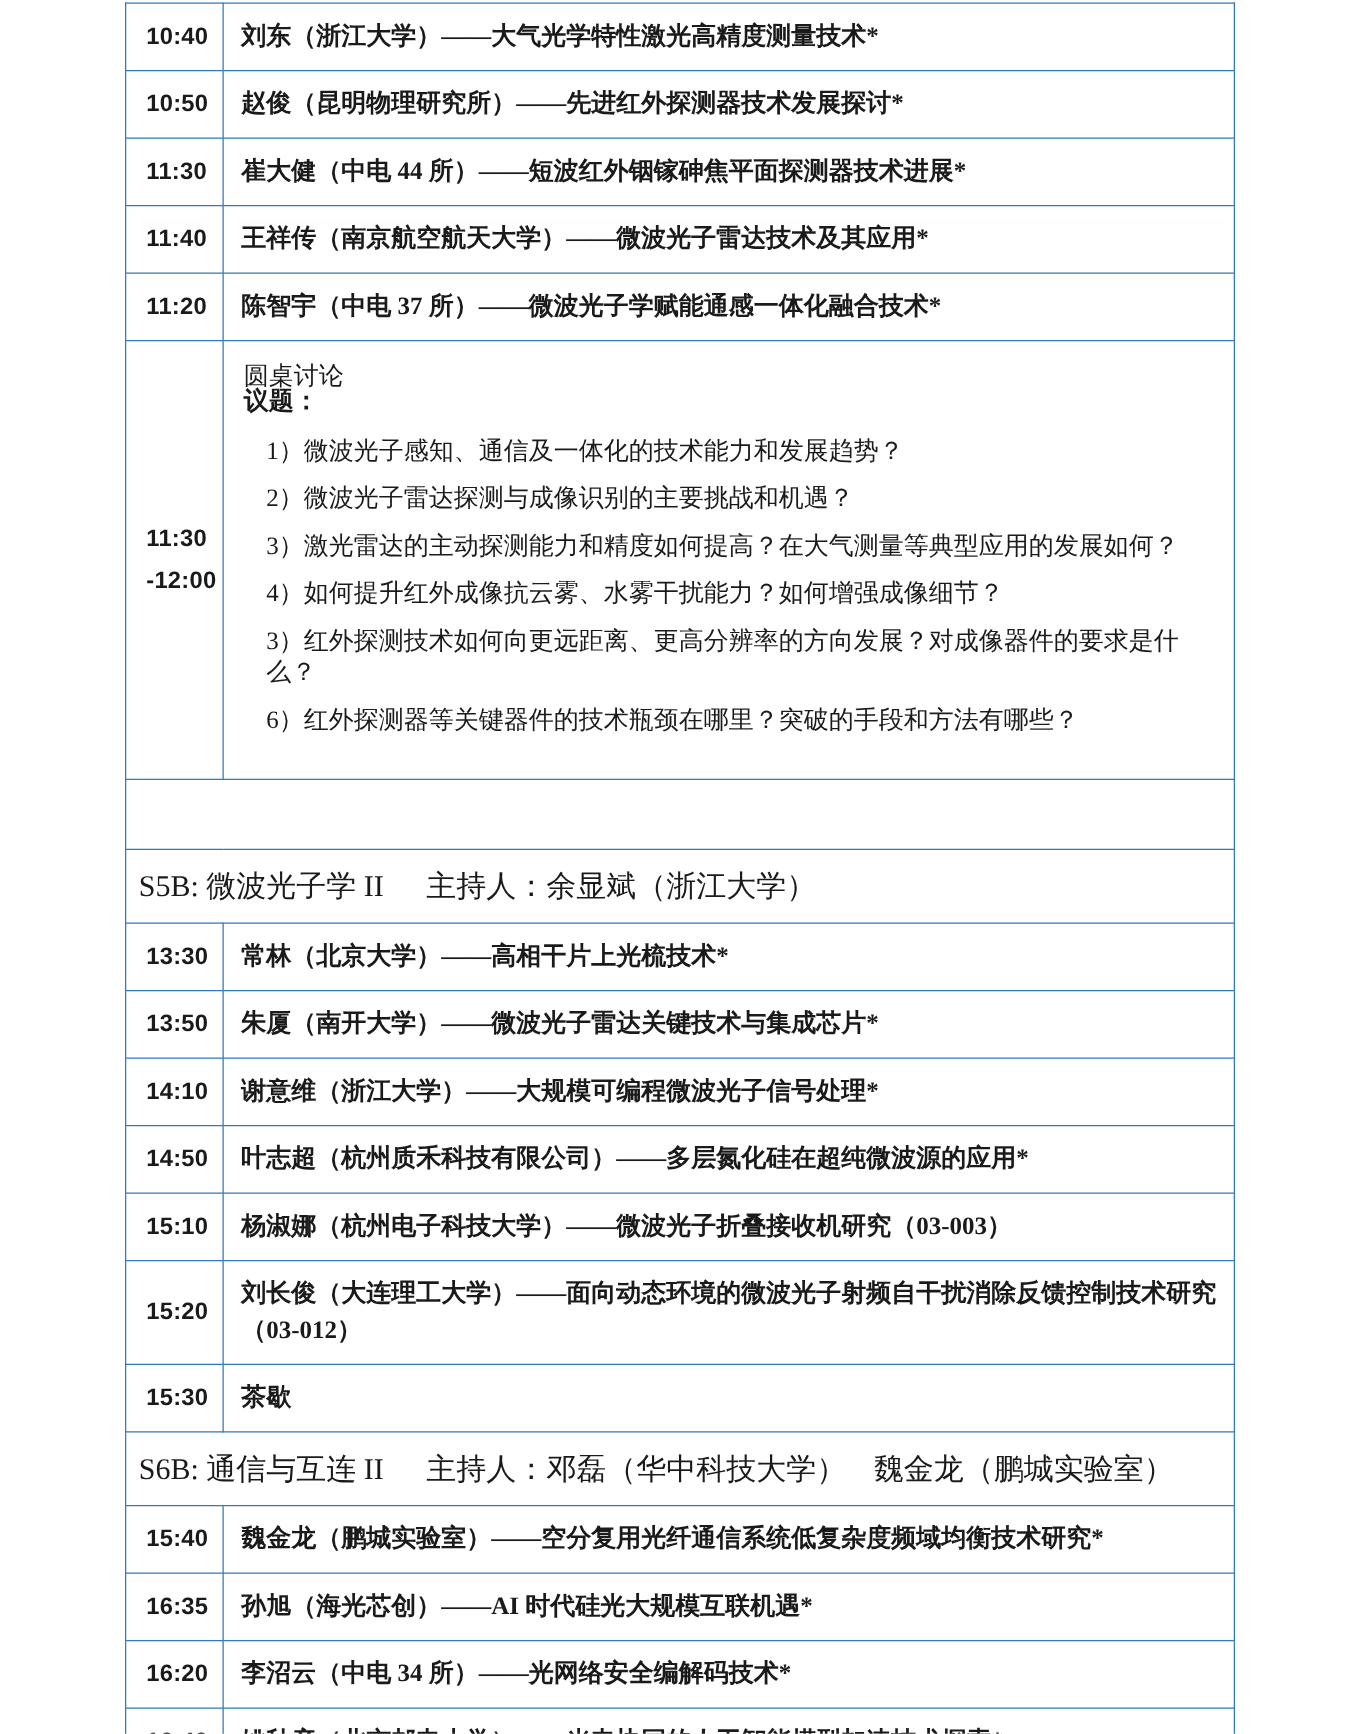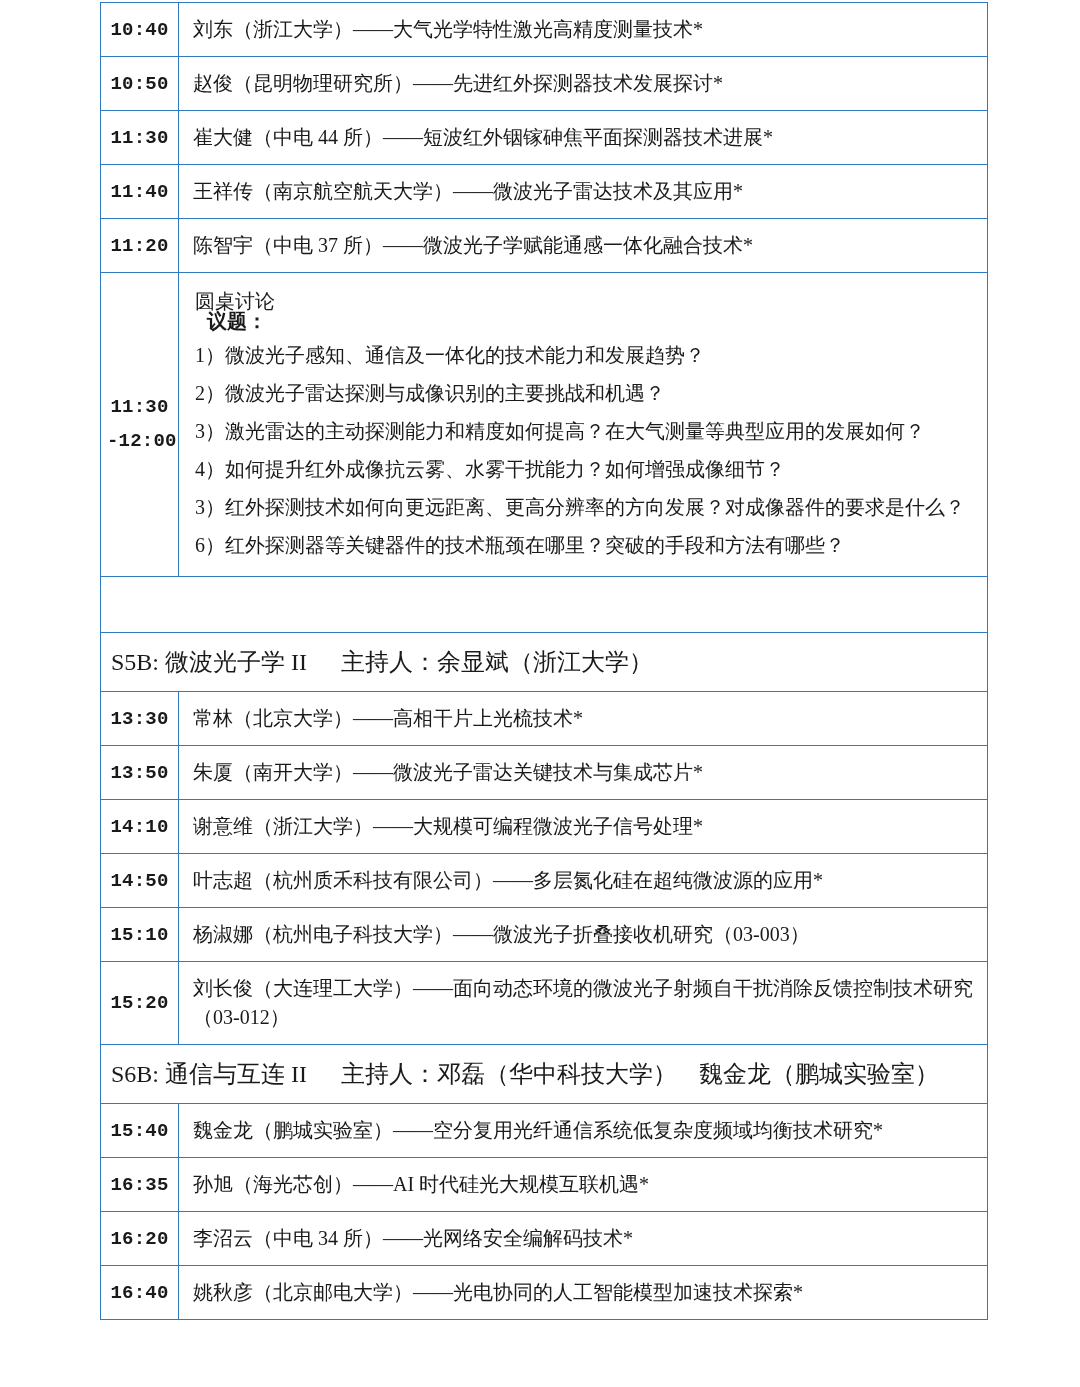--- a/index.html
+++ b/index.html
@@ -35,55 +35,56 @@
     border: 1.6px solid #2e79c0;
     vertical-align: middle;
     background: #ffffff;
   }
 
   col.c-time { width: 78px; }
   col.c-body { width: 809px; }
 
   td.time {
     text-align: center;
-    font-family: Liberation Mono, monospace;
+    font-family: Liberation Sans, sans-serif;
     font-weight: bold;
     font-size: 19px;
     letter-spacing: 0.2px;
-    padding: 12px 6px;
+    padding: 12px 16px;
     white-space: nowrap;
   }
 
   td.talk {
     padding: 12px 12px 12px 14px;
     font-size: 20px;
     line-height: 1.45;
+    font-weight: bold;
   }
 
   
   td.time.rt {
     vertical-align: middle;
     line-height: 1.75;
   }
   td.roundtable {
     padding: 14px 14px 16px 14px;
     font-size: 20px;
     line-height: 1.0;
   }
   .rt-title {
     font-size: 20px;
     margin: 4px 0 0 2px;
   }
   .rt-sub {
     font-size: 20px;
     font-weight: bold;
-    margin: 0 0 12px 14px;
+    margin: 0 0 12px 2px;
   }
   .rt-list {
-    margin: 0;
+    margin: 18px;
     padding: 0;
     list-style: none;
   }
   .rt-list li {
     font-size: 20px;
     margin: 0 0 13px 2px;
     line-height: 1.25;
   }
   .rt-list li:last-child { margin-bottom: 2px; }
 
@@ -189,20 +190,24 @@
         <td class="talk">叶志超（杭州质禾科技有限公司）——多层氮化硅在超纯微波源的应用*</td>
       </tr>
       <tr>
         <td class="time">15:10</td>
         <td class="talk">杨淑娜（杭州电子科技大学）——微波光子折叠接收机研究（03-003）</td>
       </tr>
       <tr>
         <td class="time">15:20</td>
         <td class="talk">刘长俊（大连理工大学）——面向动态环境的微波光子射频自干扰消除反馈控制技术研究（03-012）</td>
       </tr>
+      <tr>
+        <td class="time">15:30</td>
+        <td class="talk">茶歇</td>
+      </tr>
 
       <tr>
         <td class="sessionhdr" colspan="2">
           <span class="sess-code">S6B: 通信与互连 II</span><span class="sess-gap"></span><span>主持人：</span><span>邓磊（华中科技大学）</span><span class="sess-gap-sm"></span><span>魏金龙（鹏城实验室）</span>
         </td>
       </tr>
 
       <tr>
         <td class="time">15:40</td>
         <td class="talk">魏金龙（鹏城实验室）——空分复用光纤通信系统低复杂度频域均衡技术研究*</td>

